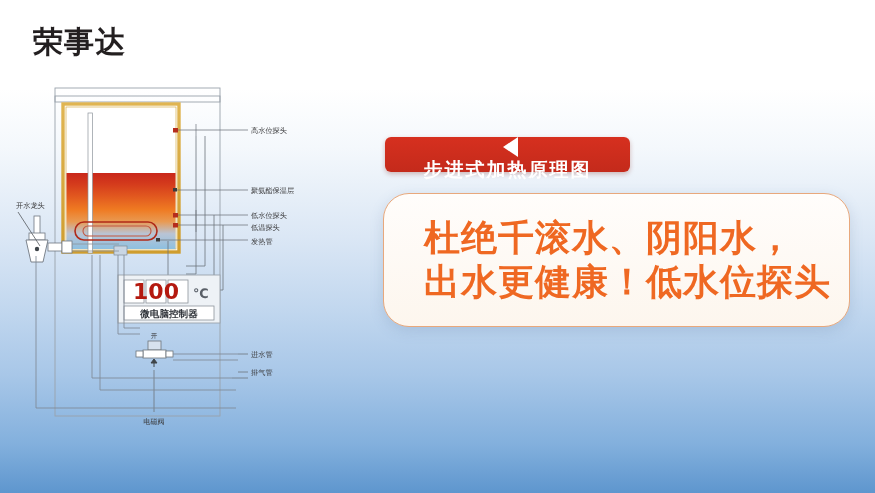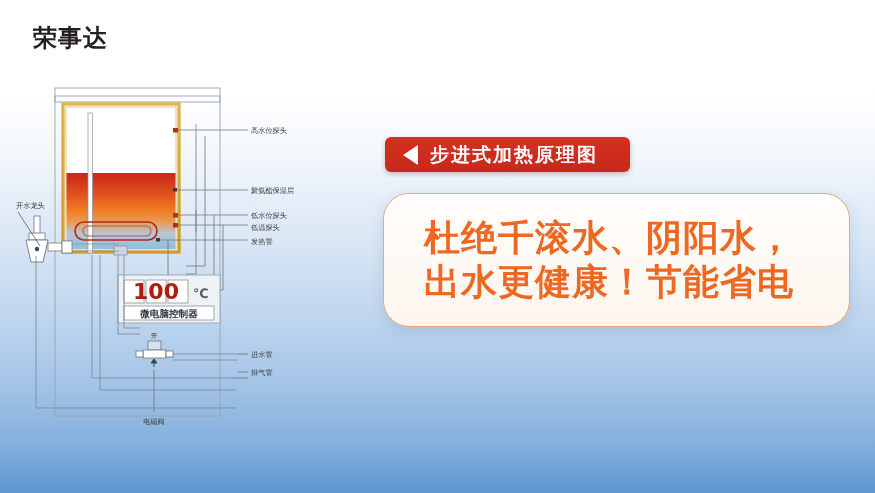--- a/index.html
+++ b/index.html
@@ -21,21 +21,21 @@
     overflow:hidden;
   }
 
   
   .logo{
     position:absolute;left:33px;top:22px;
     display:flex;align-items:center;gap:8px;
     color:#231f20;
   }
   .logo-cn{
-    font-size:24px;font-weight:bold;letter-spacing:1px;
+    font-size:30px;font-weight:bold;letter-spacing:1px;
     font-family:"DejaVu Sans",sans-serif;
   }
   .logo-en{
     font-size:21px;font-weight:400;letter-spacing:1.2px;
     color:#3a3a3c;
   }
 
   
   #diagram{position:absolute;left:0;top:60px;width:380px;height:420px;}
   #diagram svg{display:block;}
@@ -50,20 +50,21 @@
   }
 
   
   .banner{
     position:absolute;left:385px;top:137px;
     width:245px;height:35px;
     background:linear-gradient(to bottom,#d6301f,#c42a1b);
     border-radius:6px;
     display:flex;align-items:center;
     box-shadow:0 2px 5px rgba(120,20,10,.28);
+    flex-direction:column;
   }
   .banner-arrow{
     width:0;height:0;margin-left:18px;margin-right:12px;
     border-top:10px solid transparent;
     border-bottom:10px solid transparent;
     border-right:15px solid #ffffff;
   }
   .banner-text{
     color:#fff;font-size:19px;font-weight:bold;letter-spacing:2px;
     font-family:"DejaVu Sans",sans-serif;
@@ -231,16 +232,16 @@
     </svg>
   </div>
 
   <div class="banner">
     <span class="banner-arrow"></span>
     <span class="banner-text">步进式加热原理图</span>
   </div>
 
   <div class="card">
     <div class="card-line">杜绝千滚水、阴阳水，</div>
-    <div class="card-line">出水更健康！节能省电</div>
+    <div class="card-line">出水更健康！低水位探头</div>
   </div>
 
 </div>
 
 </body></html>

